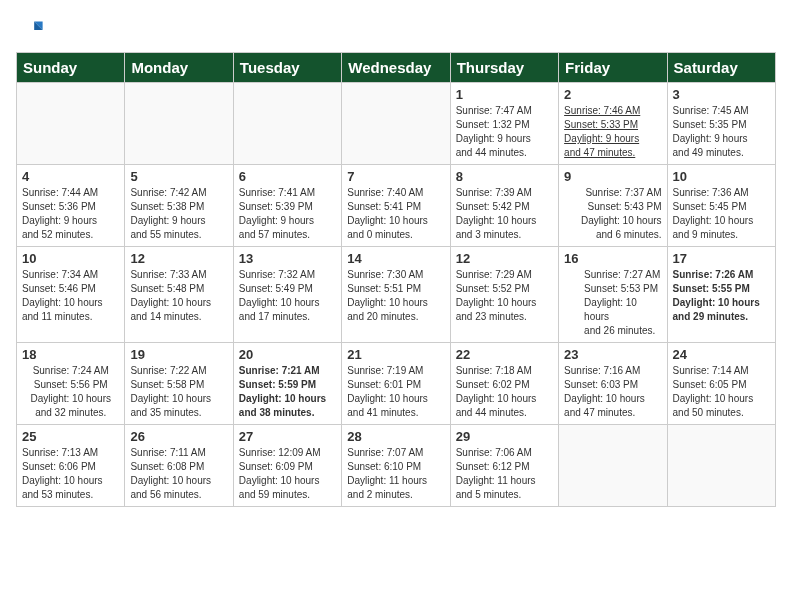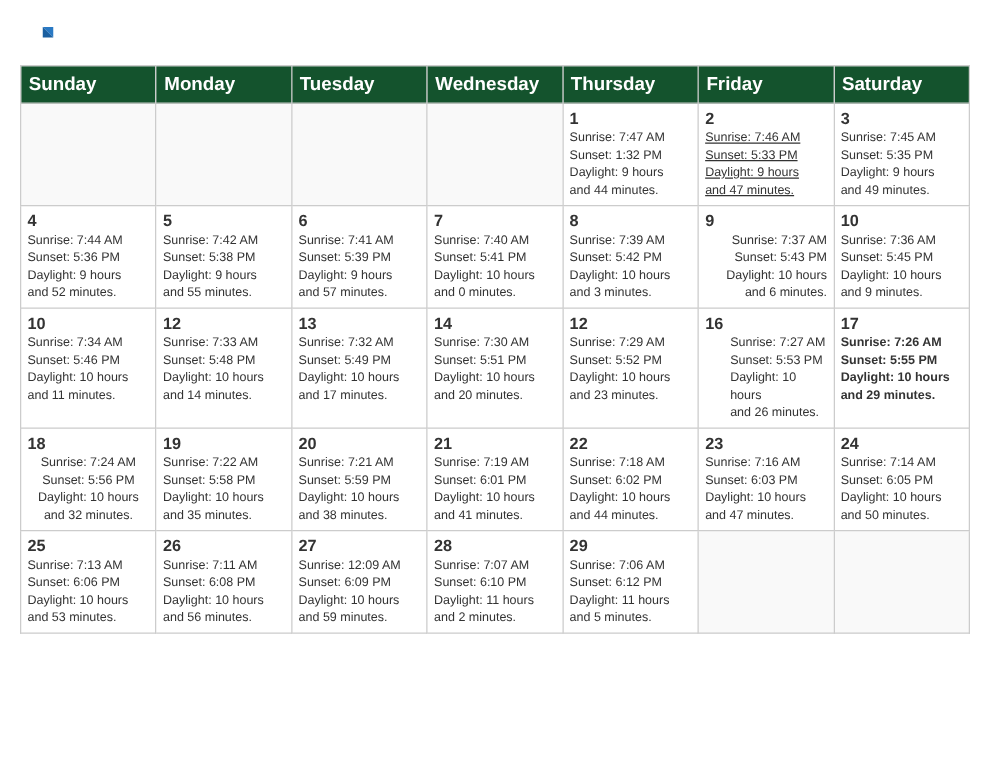--- a/index.html
+++ b/index.html
@@ -259,21 +259,21 @@
         </td>
         <td>
           <div class="cell-day">19</div>
           <div class="cell-info" style="white-space: pre-line;">Sunrise: 7:22 AM
 Sunset: 5:58 PM
 Daylight: 10 hours
 and 35 minutes.</div>
         </td>
         <td>
           <div class="cell-day">20</div>
-          <div class="cell-info" style="white-space: pre-line;">Sunrise: 7:21 AM
+          <div class="cell-info" style="white-space: pre-line; font-weight: bold;">Sunrise: 7:21 AM
 Sunset: 5:59 PM
 Daylight: 10 hours
 and 38 minutes.</div>
         </td>
         <td>
           <div class="cell-day">21</div>
           <div class="cell-info" style="white-space: pre-line;">Sunrise: 7:19 AM
 Sunset: 6:01 PM
 Daylight: 10 hours
 and 41 minutes.</div>

